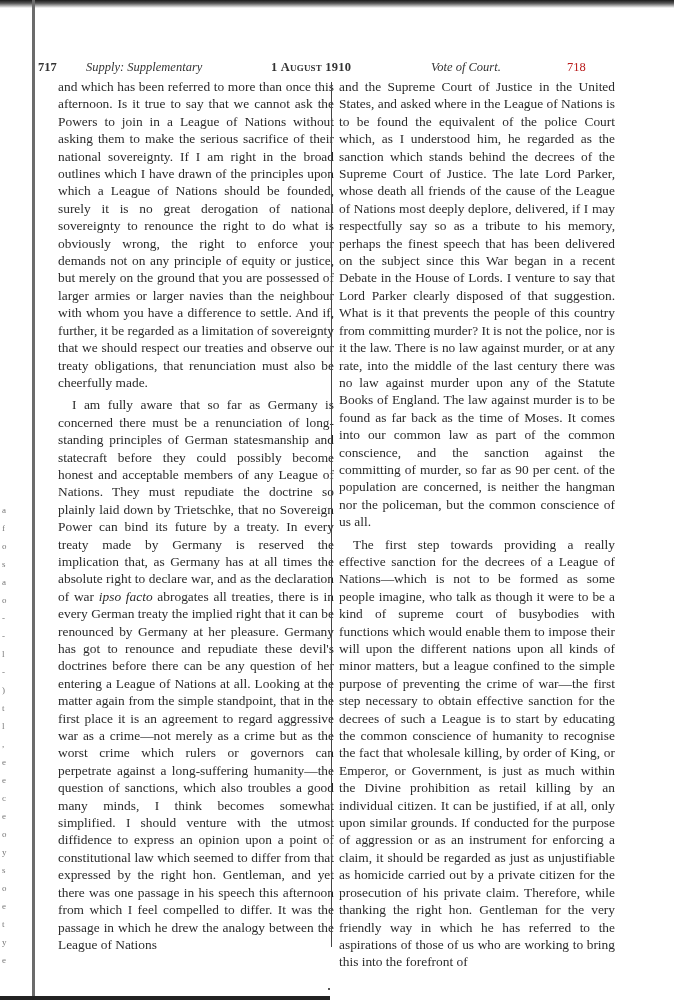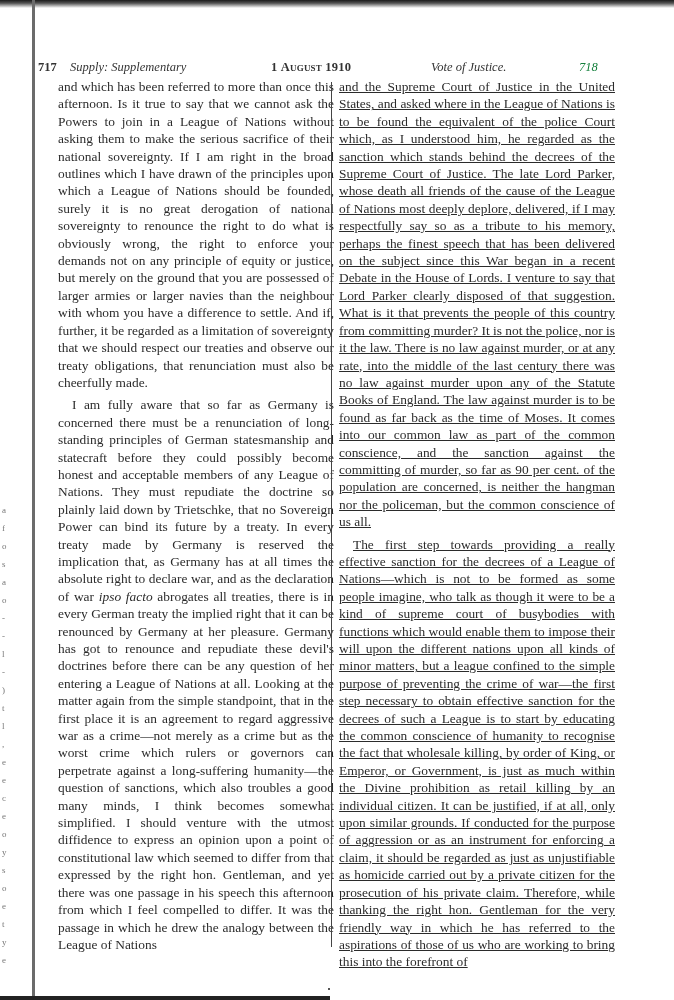--- a/index.html
+++ b/index.html
@@ -10,32 +10,32 @@
   .top-shadow { position: absolute; left: 0; top: 0; width: 674px; height: 8px; background: linear-gradient(#1a1a1a, #555 40%, #fff); }
   .bottom-shadow { position: absolute; left: 0; bottom: 0; width: 330px; height: 4px; background: #222; }
   .spine { position: absolute; left: 32px; top: 0; width: 3px; height: 1000px; background: #6b6b6b; }
   .margin-bleed { position: absolute; left: 0; top: 60px; width: 30px; height: 940px; }
   .margin-bleed span { position: absolute; left: 2px; font-size: 9px; color: #777; font-family: "Liberation Serif", serif; }
   .page-header {
     position: absolute; left: 34px; top: 60px; width: 600px; height: 18px;
     font-family: "Liberation Serif", serif; font-size: 12.5px; color: #333;
   }
   .page-header .num-left { position: absolute; left: 4px; font-weight: bold; }
-  .page-header .title-left { position: absolute; left: 36px; font-style: italic; }
+  .page-header .title-left { position: absolute; left: 52px; font-style: italic; }
   .page-header .date { position: absolute; left: 237px; font-weight: bold; letter-spacing: 0.2px; }
   .page-header .date .sc { font-variant: small-caps; margin-top: 40px; }
   .page-header .title-right { position: absolute; left: 397px; font-style: italic; }
-  .page-header .num-right { position: absolute; left: 545px; color: #15803d; font-style: italic; }
+  .page-header .num-right { position: absolute; left: 533px; color: #b91c1c; }
   .column {
     position: absolute; top: 78px; width: 276px;
     font-family: "Liberation Serif", serif; font-size: 13.4px; line-height: 17.4px;
     text-align: justify; color: #2b2b2b;
   }
   .col-left { left: 58px; }
-  .col-right { left: 339px; text-decoration: underline; }
+  .col-right { left: 339px; }
   .column p { margin: 0; text-indent: 0; }
   .column p + p { margin-top: 5px; }
   .column p.indent { text-indent: 14px; }
   .column-rule { position: absolute; left: 331px; top: 82px; width: 1px; height: 865px; background: #444; }
   .dot { position: absolute; left: 328px; top: 988px; width: 2px; height: 2px; background: #555; }
   em { }
 </style>
 </head>
 <body>
 
@@ -71,21 +71,21 @@
   </div>
 
 <div class="page-header">
   <span class="num-left">717</span>
   <span class="title-left">Supply: Supplementary</span>
   <span class="date">
     <span>1</span>
     <span class="sc">August</span>
     <span>1910</span>
   </span>
-  <span class="title-right">Vote of Justice.</span>
+  <span class="title-right">Vote of Court.</span>
   <span class="num-right">718</span>
 </div>
 
 <div class="column col-left">
   <p>
     <span>and which has been referred to more than once this afternoon. Is it true to say that we cannot ask the Powers to join in a League of Nations without asking them to make the serious sacrifice of their national sovereignty. If I am right in the broad outlines which I have drawn of the principles upon which a League of Nations should be founded, surely it is no great derogation of national sovereignty to renounce the right to do what is obviously wrong, the right to enforce your demands not on any principle of equity or justice, but merely on the ground that you are possessed of larger armies or larger navies than the neighbour with whom you have a difference to settle. And if, further, it be regarded as a limitation of sovereignty that we should respect our treaties and observe our treaty obligations, that renunciation must also be cheerfully made.</span>
   </p>
   <p class="indent">
     <span>I am fully aware that so far as Germany is concerned there must be a renunciation of long-standing principles of German statesmanship and statecraft before they could possibly become honest and acceptable members of any League of Nations. They must repudiate the doctrine so plainly laid down by Trietschke, that no Sovereign Power can bind its future by a treaty. In every treaty made by Germany is reserved the implication that, as Germany has at all times the absolute right to declare war, and as the declaration of war </span><em>ipso facto</em><span> abrogates all treaties, there is in every German treaty the implied right that it can be renounced by Germany at her pleasure. Germany has got to renounce and repudiate these devil's doctrines before there can be any question of her entering a League of Nations at all. Looking at the matter again from the simple standpoint, that in the first place it is an agreement to regard aggressive war as a crime—not merely as a crime but as the worst crime which rulers or governors can perpetrate against a long-suffering humanity—the question of sanctions, which also troubles a good many minds, I think becomes somewhat simplified. I should venture with the utmost diffidence to express an opinion upon a point of constitutional law which seemed to differ from that expressed by the right hon. Gentleman, and yet there was one passage in his speech this afternoon from which I feel compelled to differ. It was the passage in which he drew the analogy between the League of Nations</span>
   </p>

